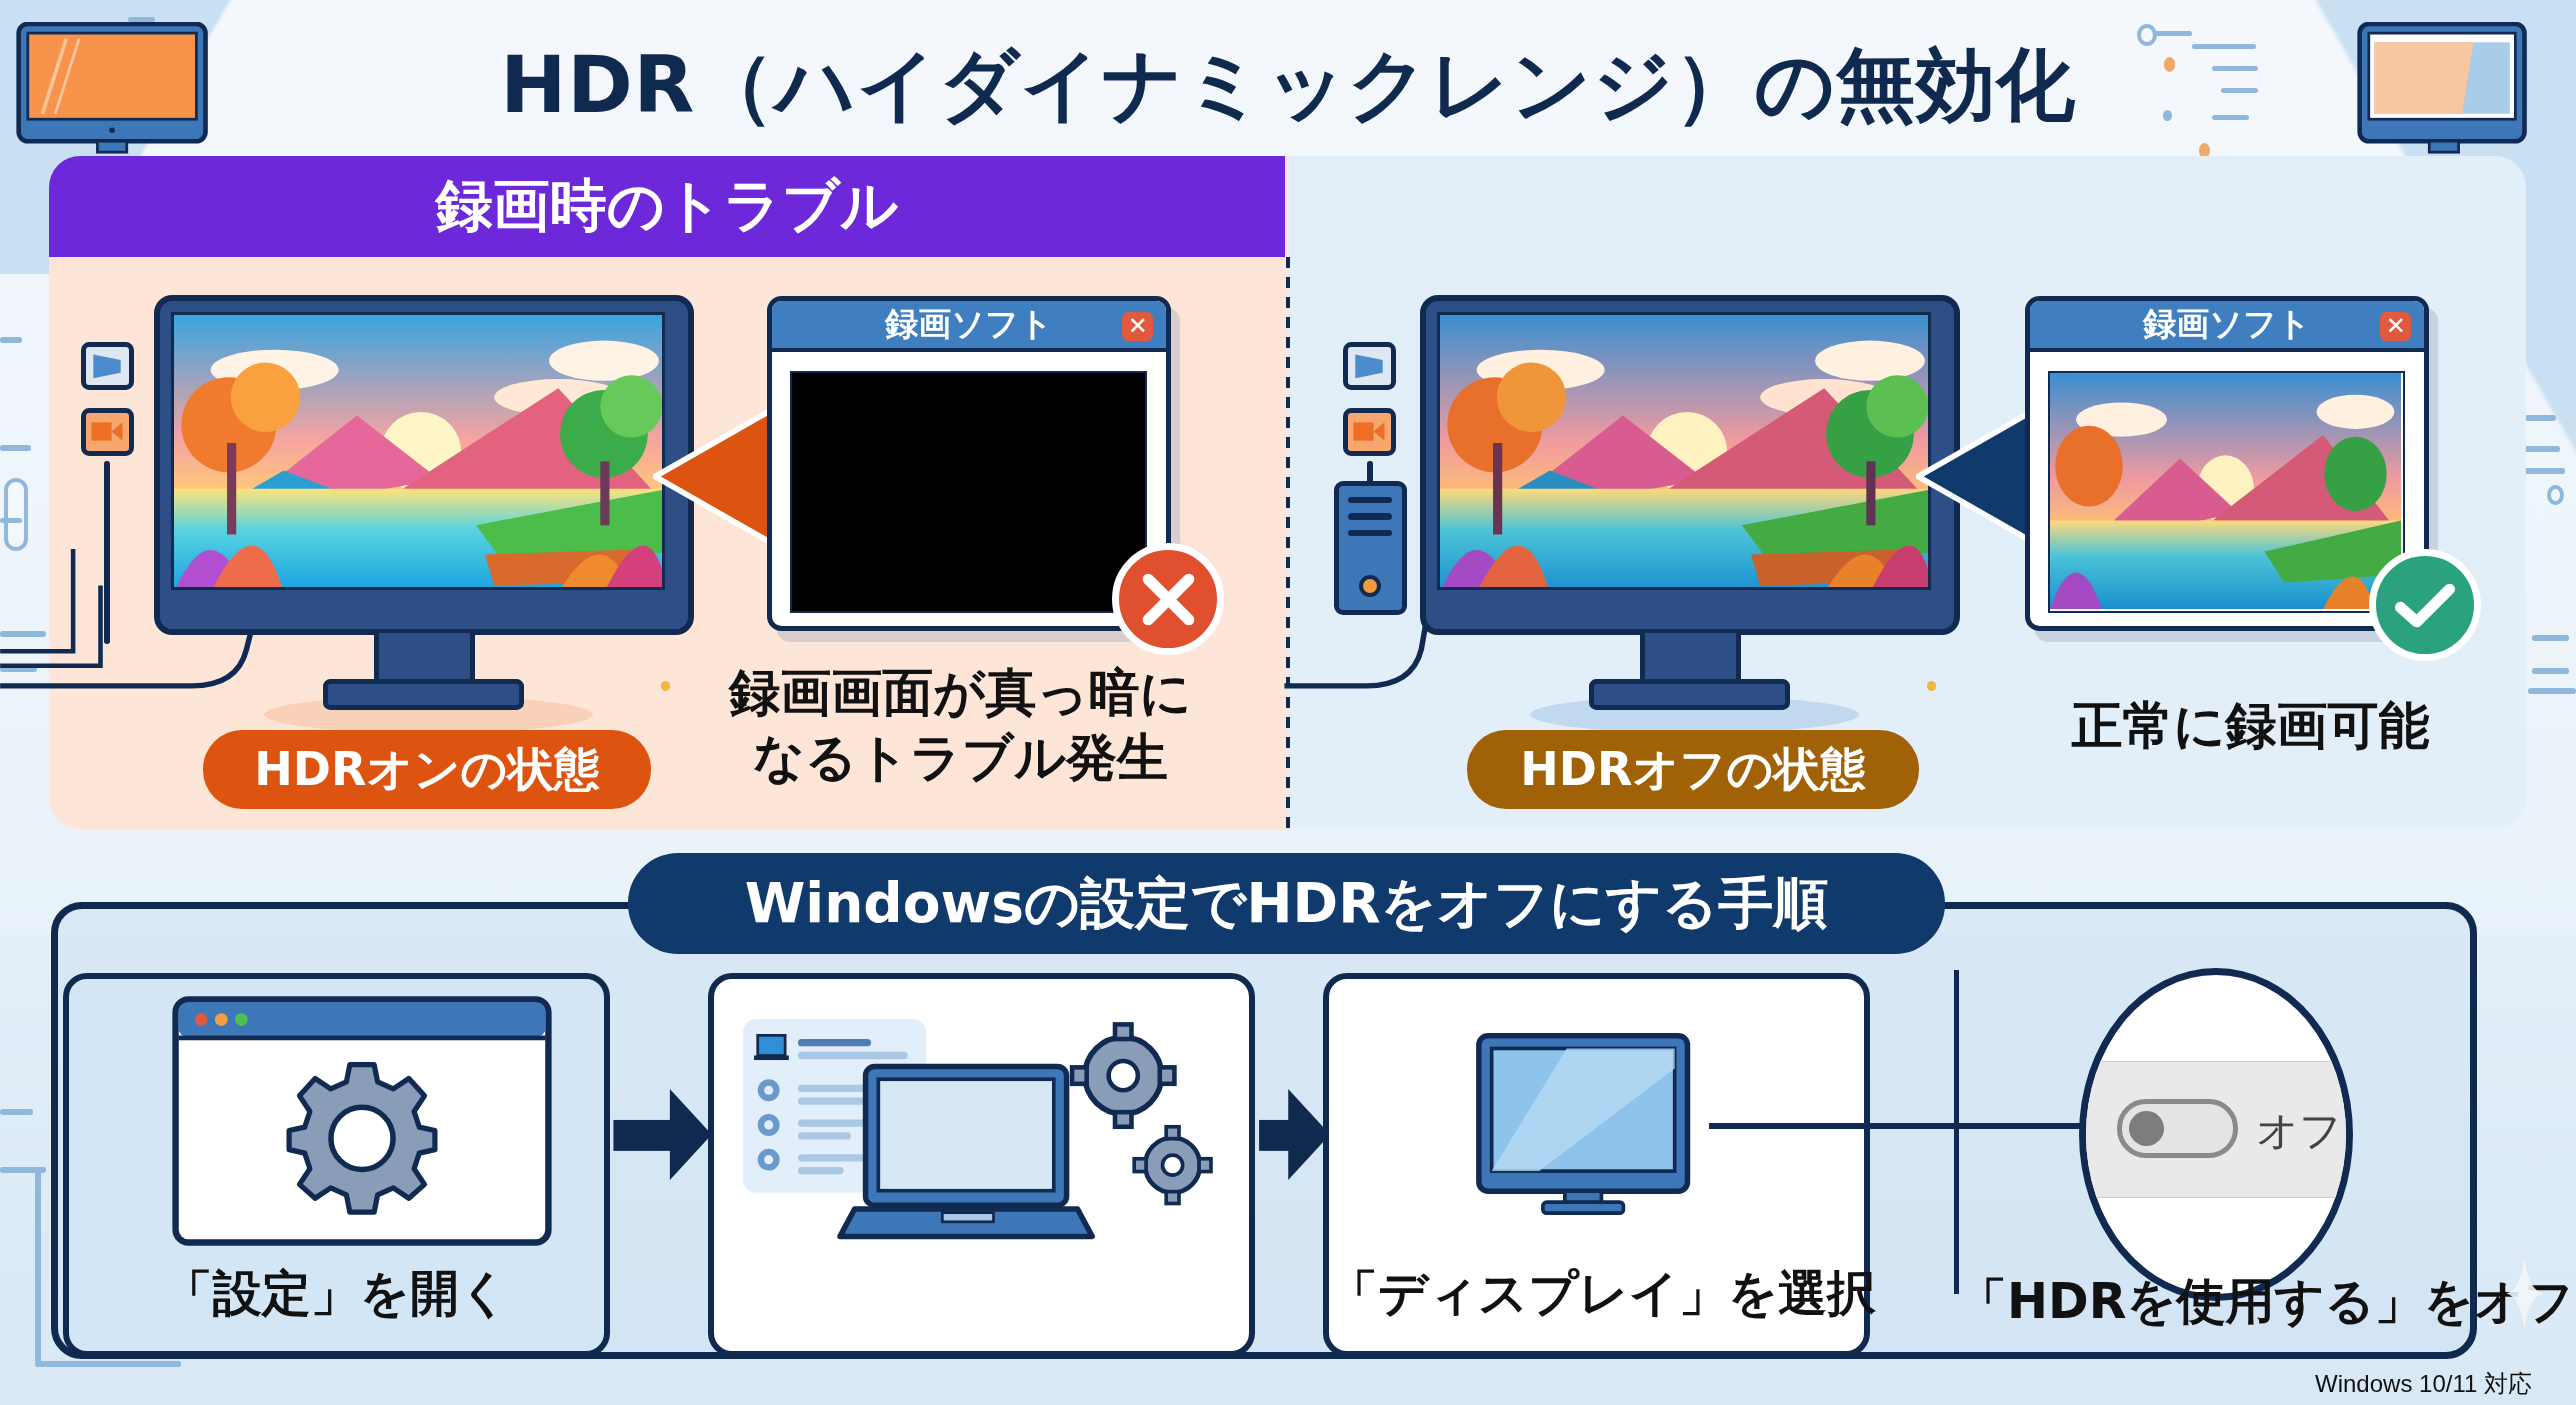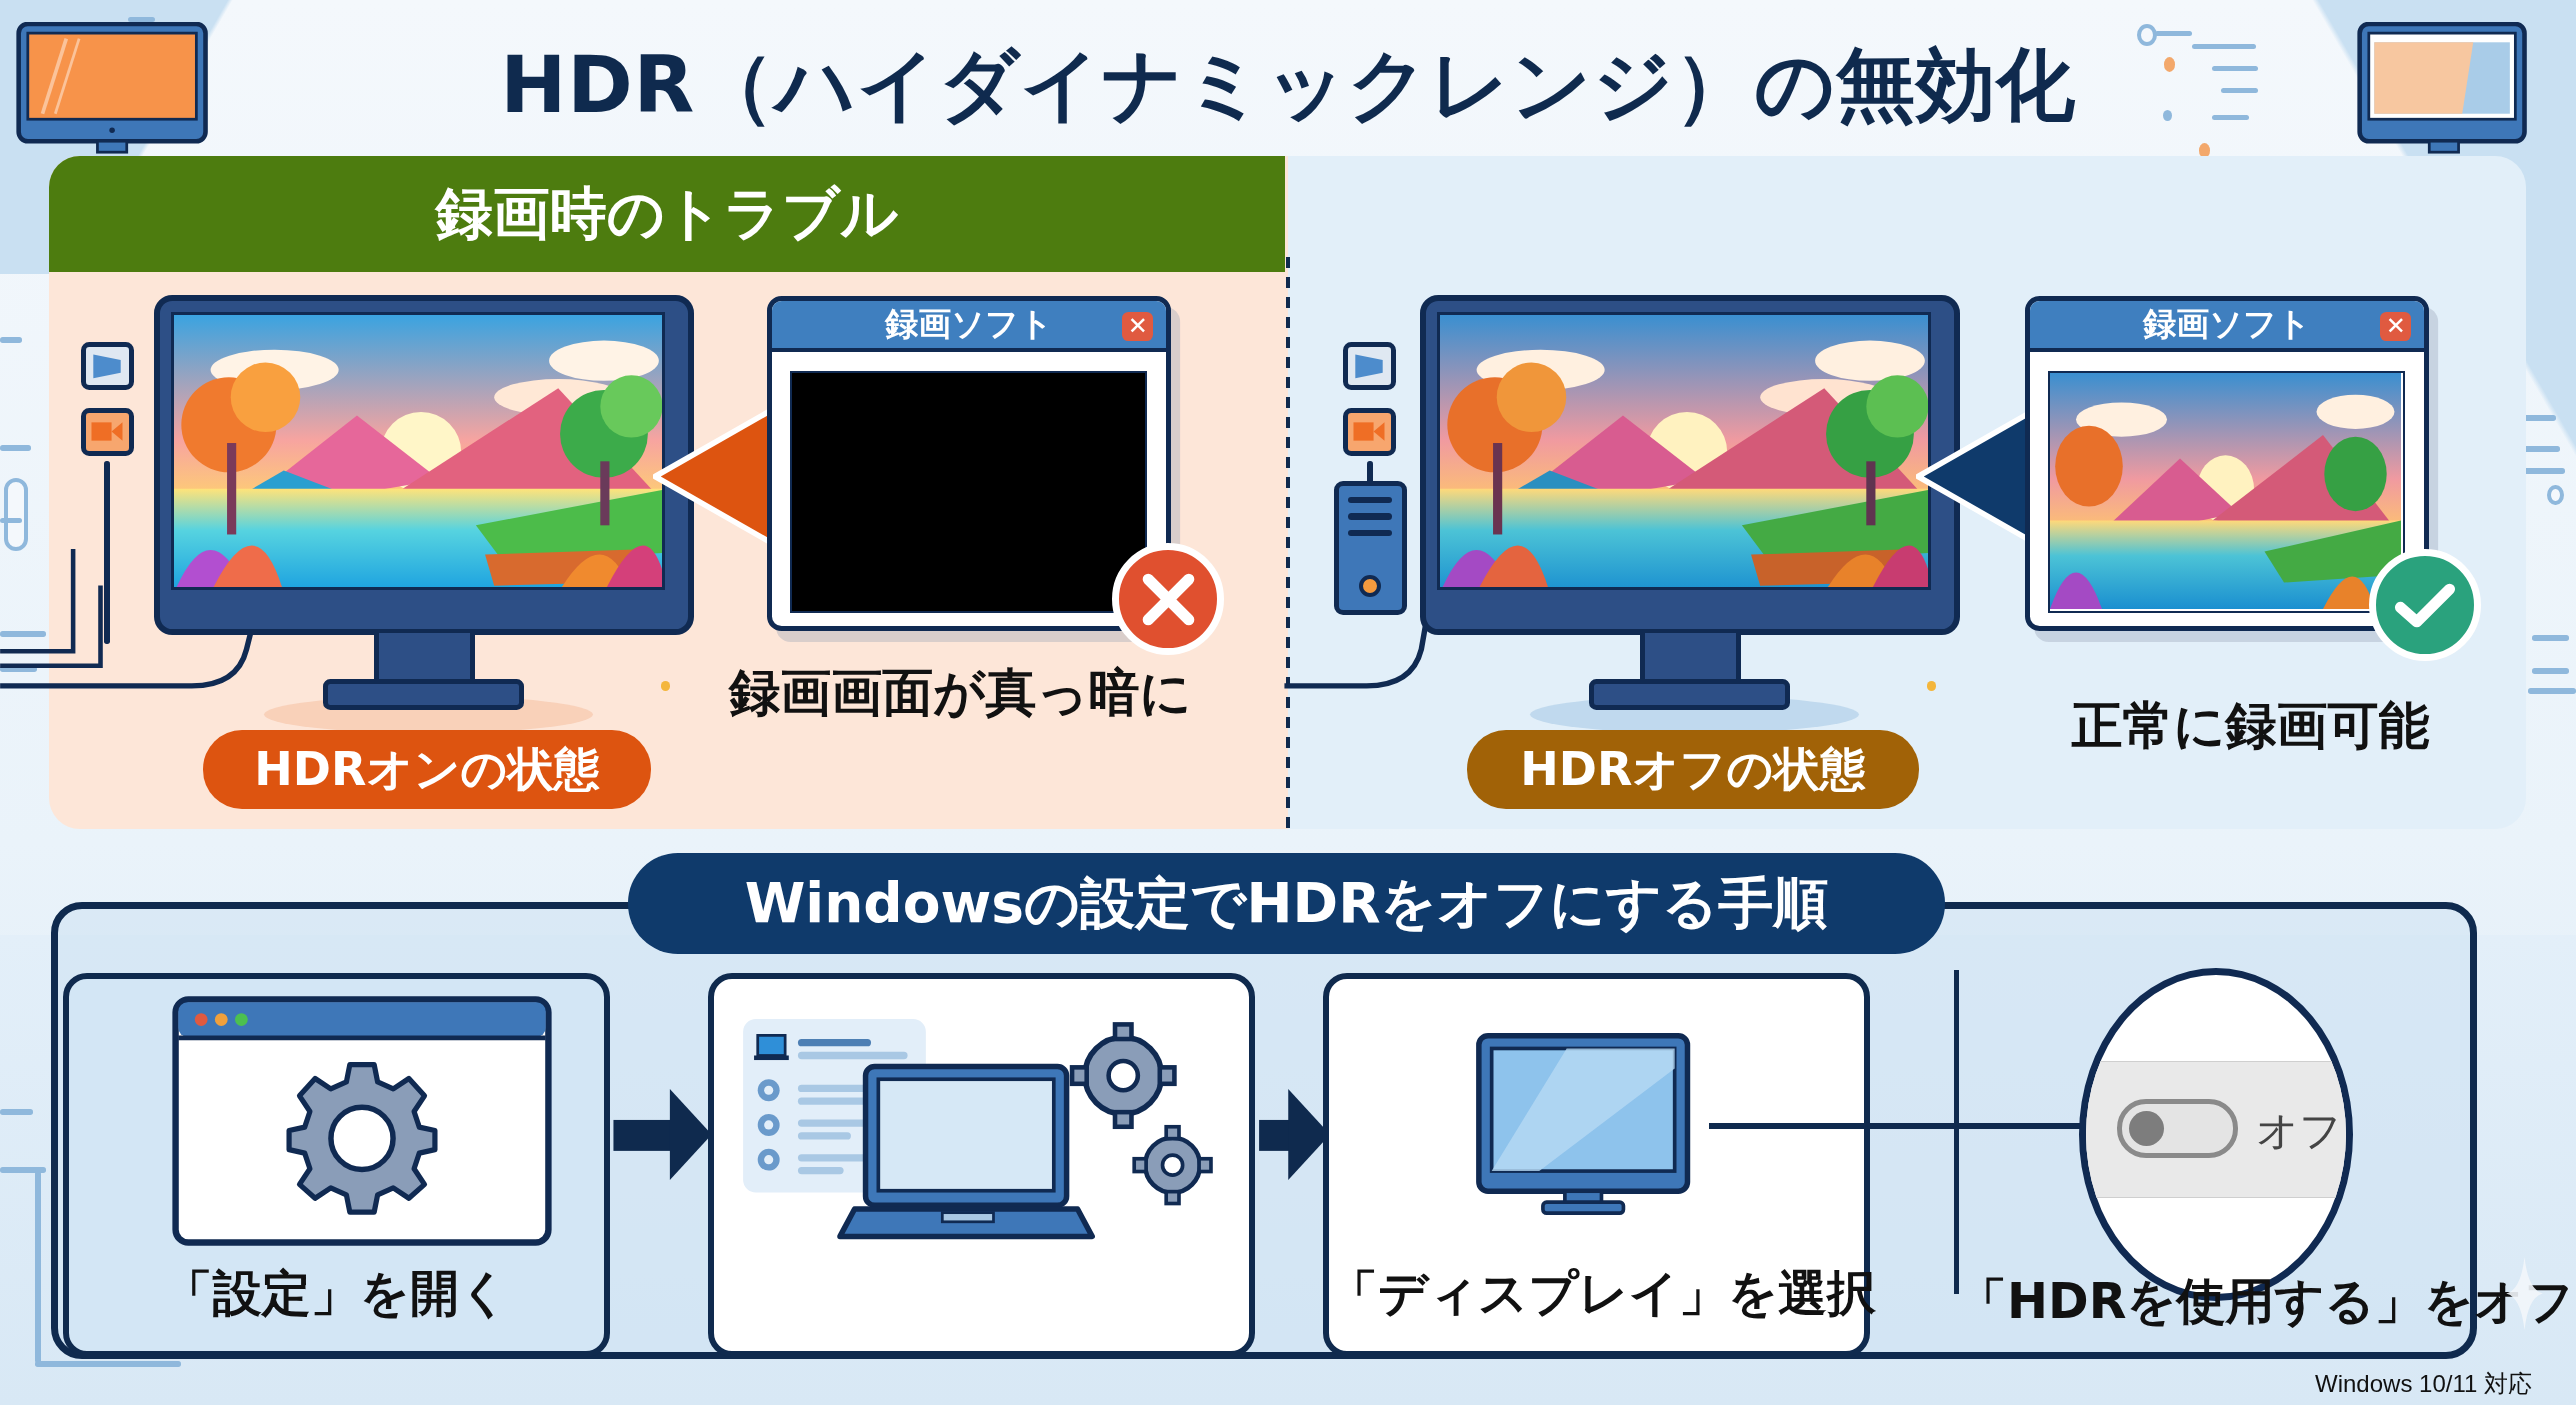--- a/index.html
+++ b/index.html
@@ -52,21 +52,21 @@
   }
   .panel-left {
     position: absolute; left: 0; top: 0; width: 1239px; height: 673px;
     background: #fde6d8;
   }
   .panel-right {
     position: absolute; left: 1239px; top: 0; width: 1239px; height: 673px;
     background: #e2eff9;
   }
   .panel-head {
-    position: absolute; top: 0; height: 116px; background: #4d7c0f;
+    position: absolute; top: 0; height: 101px; background: #6d28d9;
     color: #ffffff; font-size: 57px; font-weight: bold;
     display: flex; align-items: center; justify-content: center;
   }
   .panel-head.left { left: 0; width: 1236px; }
   .panel-head.right { left: 1241px; width: 1236px; }
   .divider {
     position: absolute; left: 1237px; top: 101px; width: 3.7px; height: 573px;
     background-image: repeating-linear-gradient(180deg, #0f2a4e 0 11px, transparent 11px 20px);
   }
 
@@ -352,20 +352,21 @@
   <svg width="59" height="59" viewBox="0 0 64 64">
     <line x1="10" y1="10" x2="54" y2="54" stroke="#ffffff" stroke-width="12" stroke-linecap="round"></line>
     <line x1="54" y1="10" x2="10" y2="54" stroke="#ffffff" stroke-width="12" stroke-linecap="round"></line>
   </svg>
 </div>
 
 <div class="pill orange" style="left:203px;top:730px;width:448px;">HDRオンの状態</div>
 
 <div class="caption" style="left:695px;top:660px;width:531px;">
   <div>録画画面が真っ暗に</div>
+  <div>なるトラブル発生</div>
 </div>
 
 <div class="side-icon play" style="left:1343px;top:342px;">
   <svg width="42" height="37" viewBox="0 0 46 40" style="position:absolute;left:0;top:0;">
     <polygon points="8,8 38,14 38,28 8,34" fill="#4d8ccc"></polygon>
   </svg>
 </div>
 <div class="side-icon cam" style="left:1343px;top:408px;">
   <svg width="42" height="37" viewBox="0 0 46 40" style="position:absolute;left:0;top:0;">
     <rect x="6" y="10" width="22" height="20" fill="#ef6e25"></rect>

